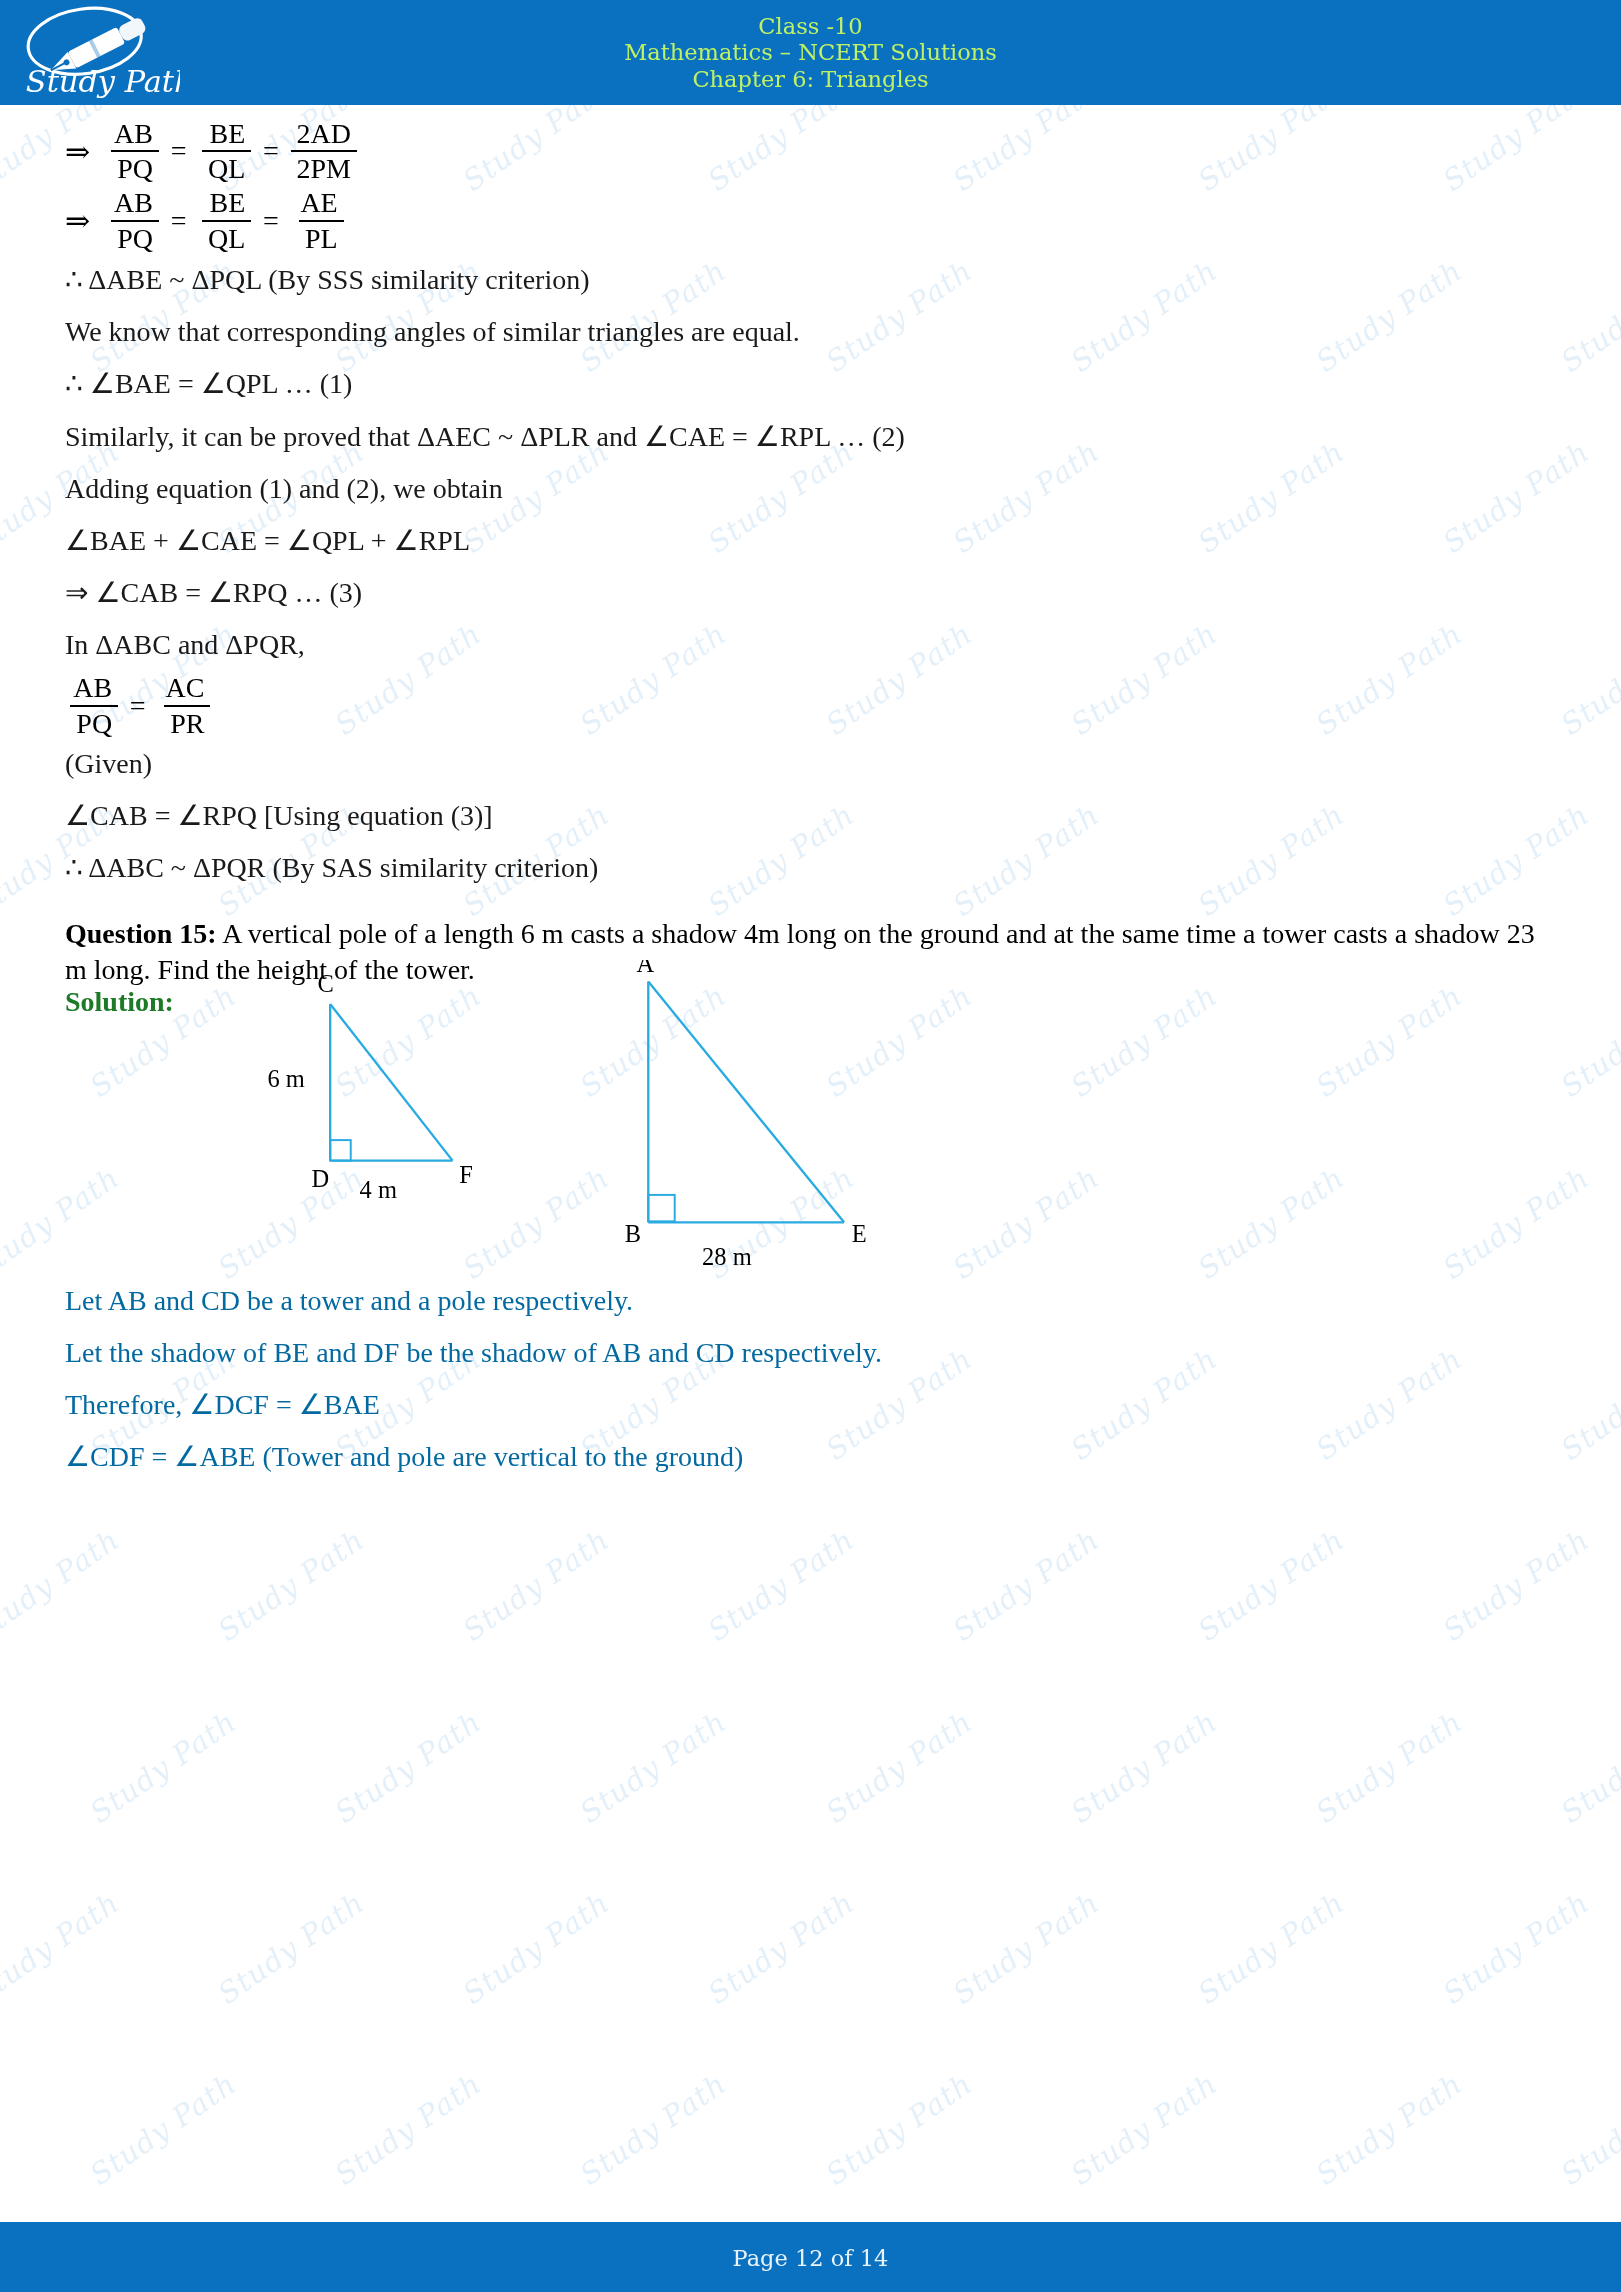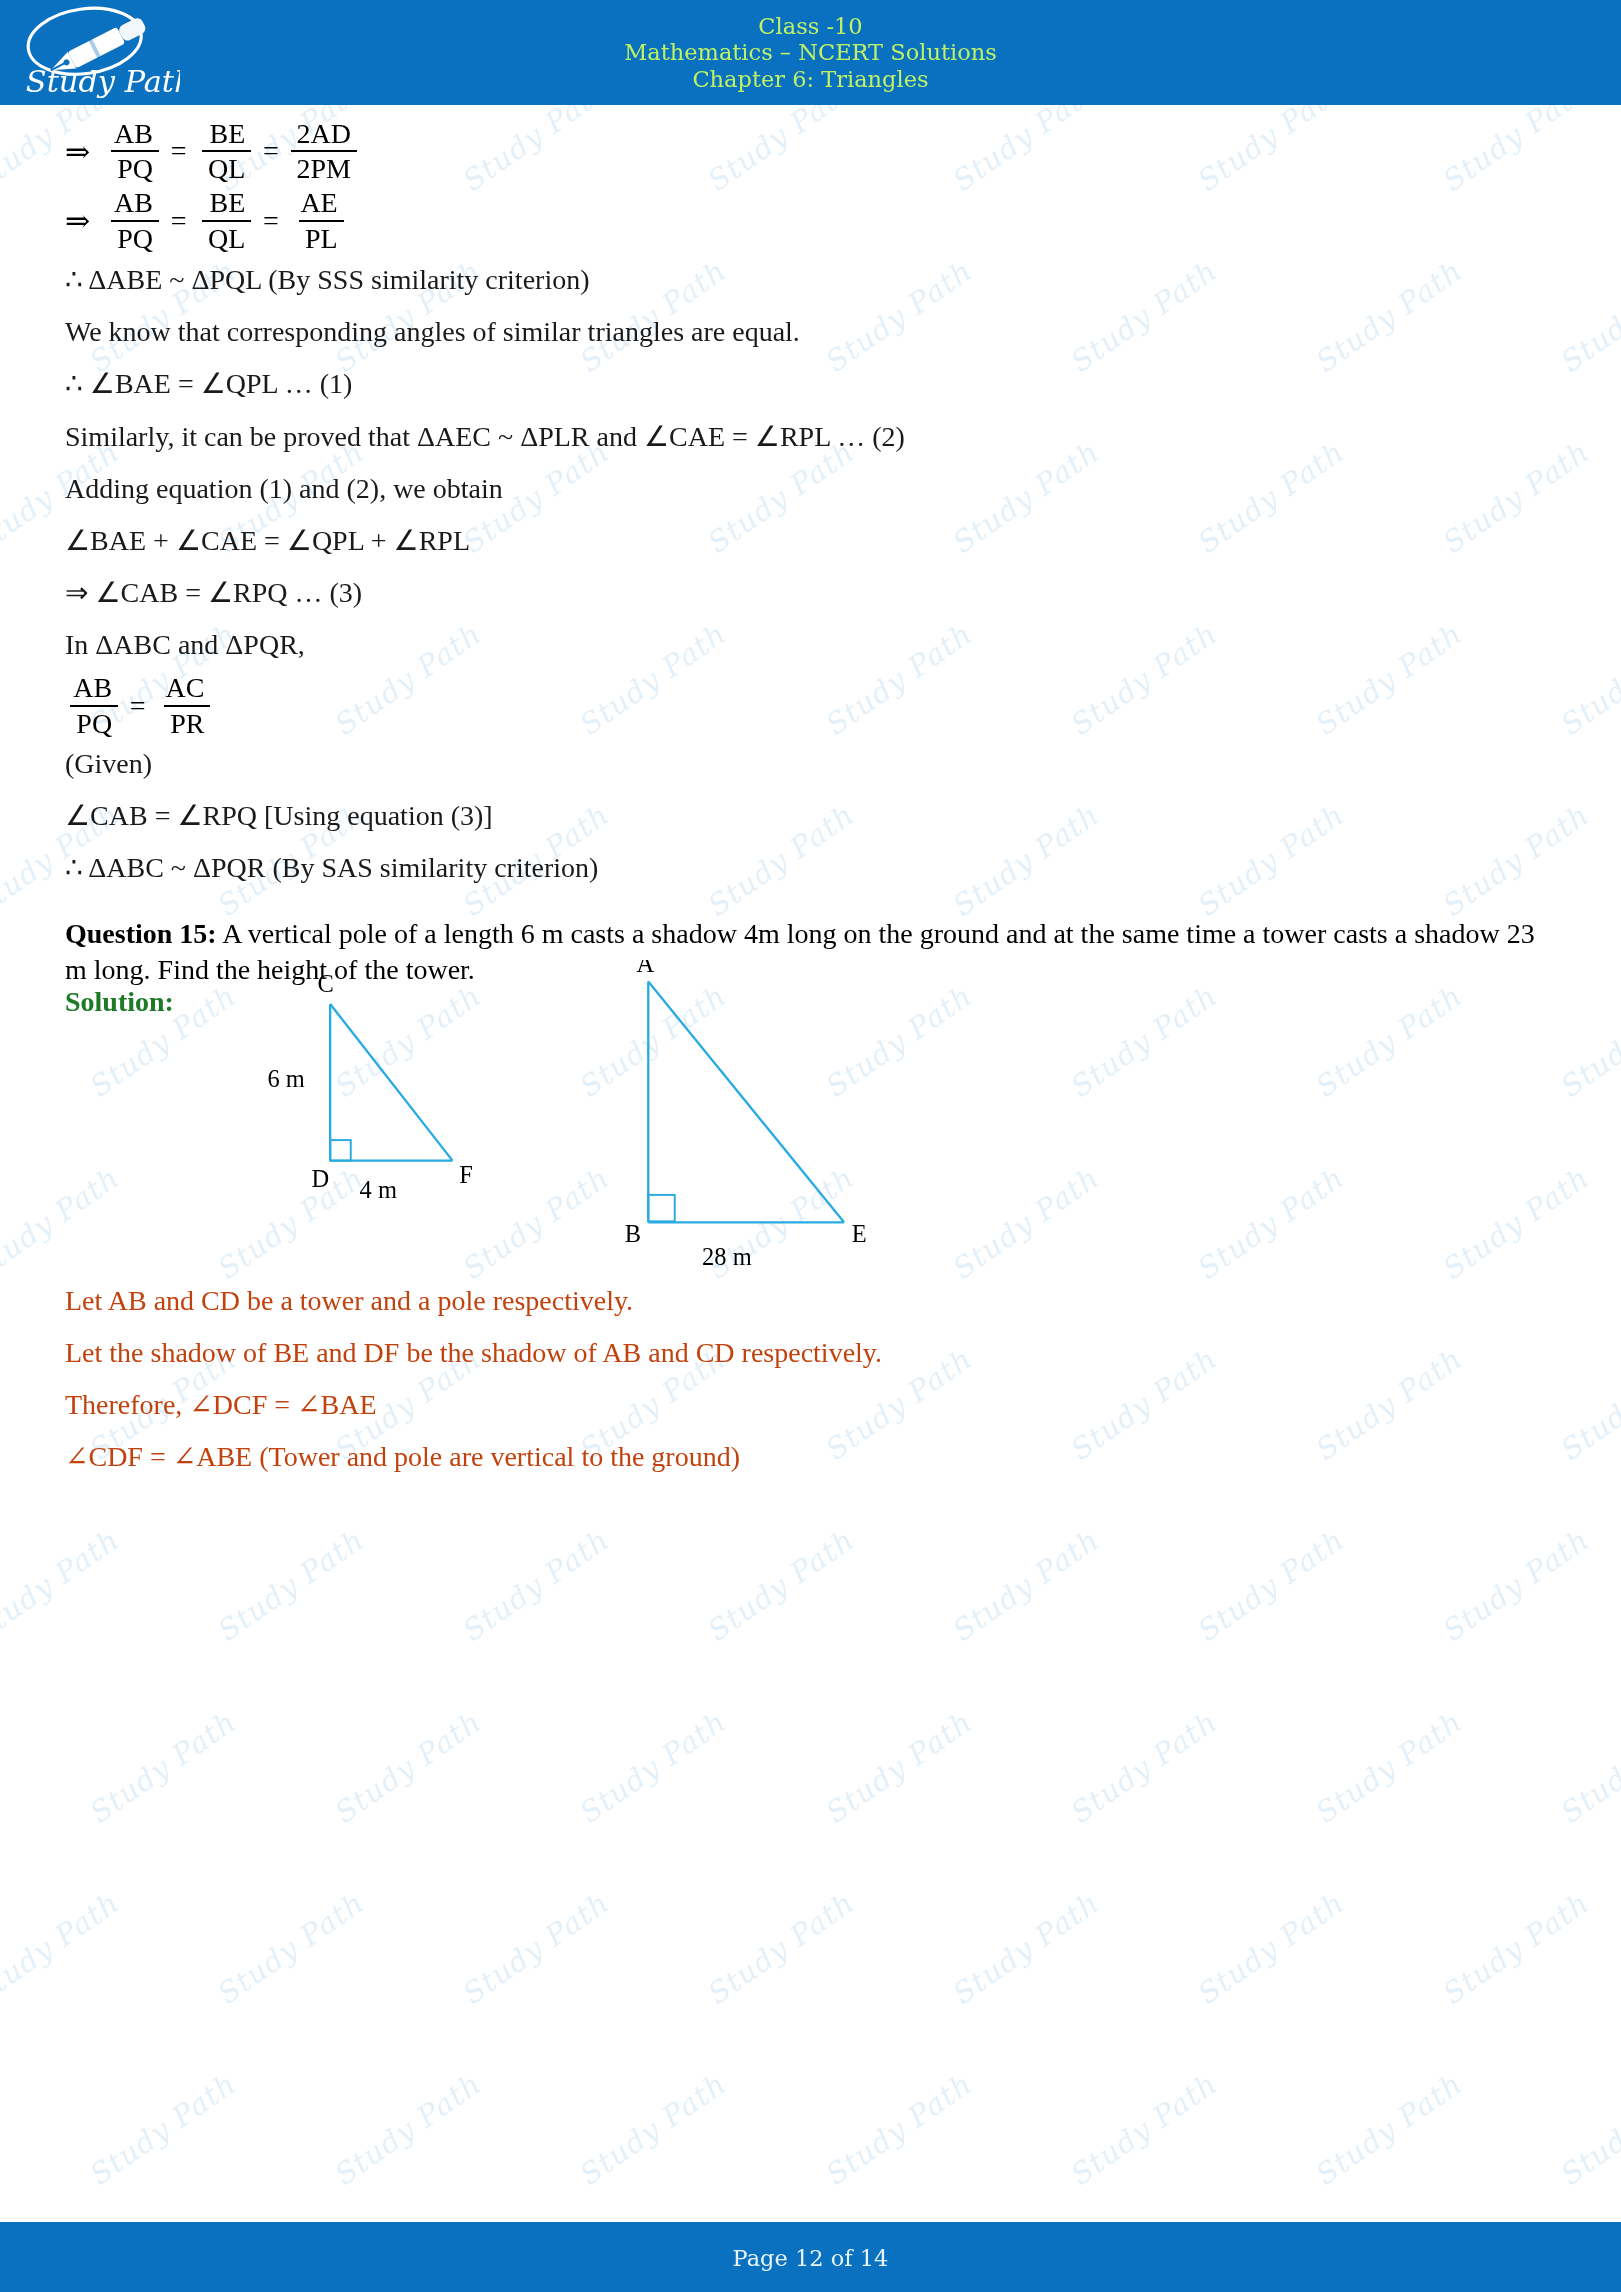--- a/index.html
+++ b/index.html
@@ -79,21 +79,22 @@
     line-height: 1.30;
     margin: 0 0 15.7px 0;
     color: #1a1a1a;
     font-family: "Liberation Serif", serif;
   }
   .line.tight { margin-bottom: 9.8px; }
   .para {
     font-size: 28px;
     line-height: 1.30;
     margin: 0 0 15.7px 0;
-    color: #c2410c;
+    color: #0369a1;
+    font-family: Liberation Serif, serif;
   }
 
   
   .eqrow {
     display: flex;
     align-items: center;
     margin: 0 0 3.9px 0;
     font-size: 28px;
   }
   .eqrow .arrow {

